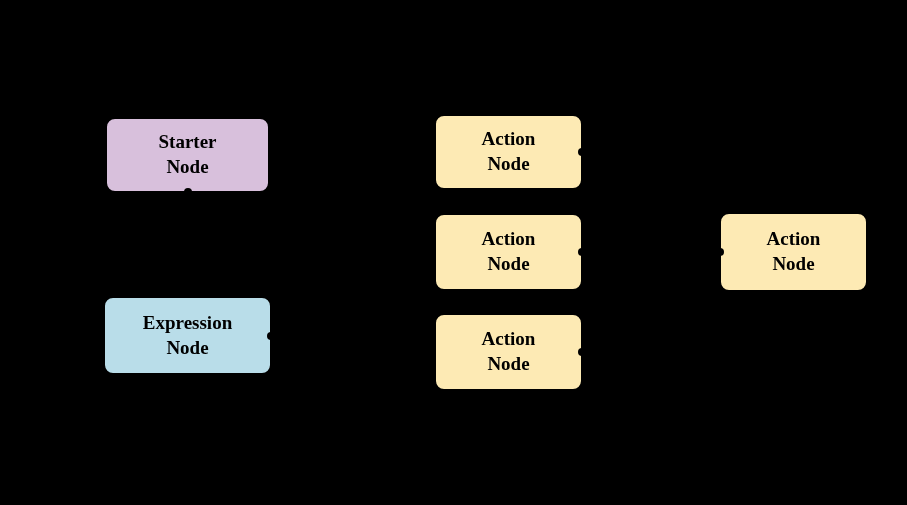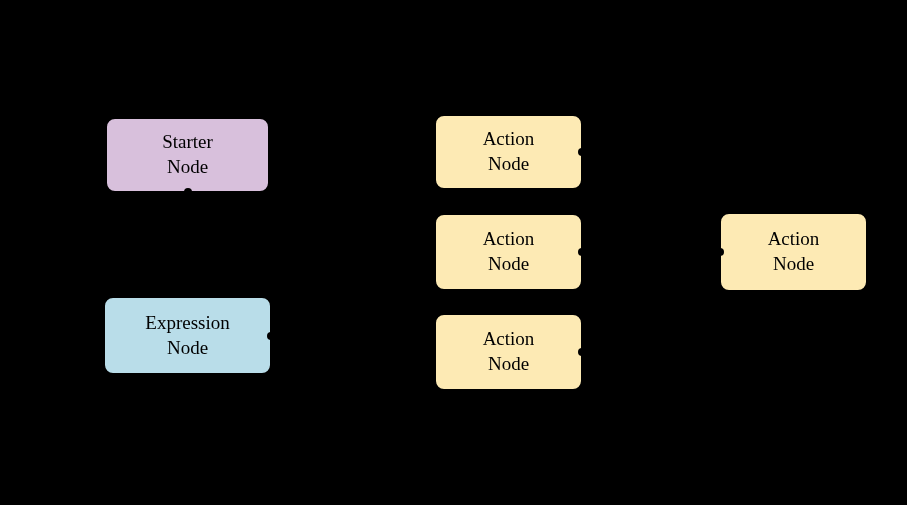--- a/index.html
+++ b/index.html
@@ -23,21 +23,21 @@
     box-sizing: border-box;
     border: 2px solid #000000;
     border-radius: 10px;
     display: flex;
     align-items: center;
     justify-content: center;
     text-align: center;
     color: #000000;
   }
   .node-label {
-    font-weight: normal;
+    font-weight: bold;
     font-size: 19px;
     line-height: 1.3;
     white-space: pre-line;
   }
   .starter    { left: 105px; top: 117px; width: 165px; height: 76px; background: #d8c0dc; }
   .expression { left: 103px; top: 296px; width: 169px; height: 79px; background: #b9dde9; }
   .action     { background: #fdeab4; }
   .action-1   { left: 434px; top: 114px; width: 149px; height: 76px; }
   .action-2   { left: 434px; top: 213px; width: 149px; height: 78px; }
   .action-3   { left: 434px; top: 313px; width: 149px; height: 78px; }

